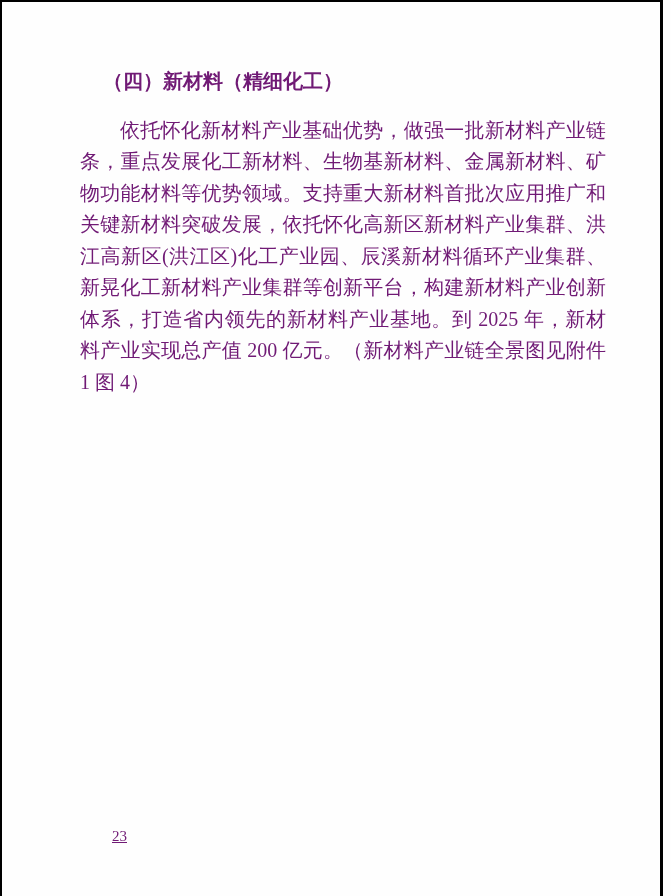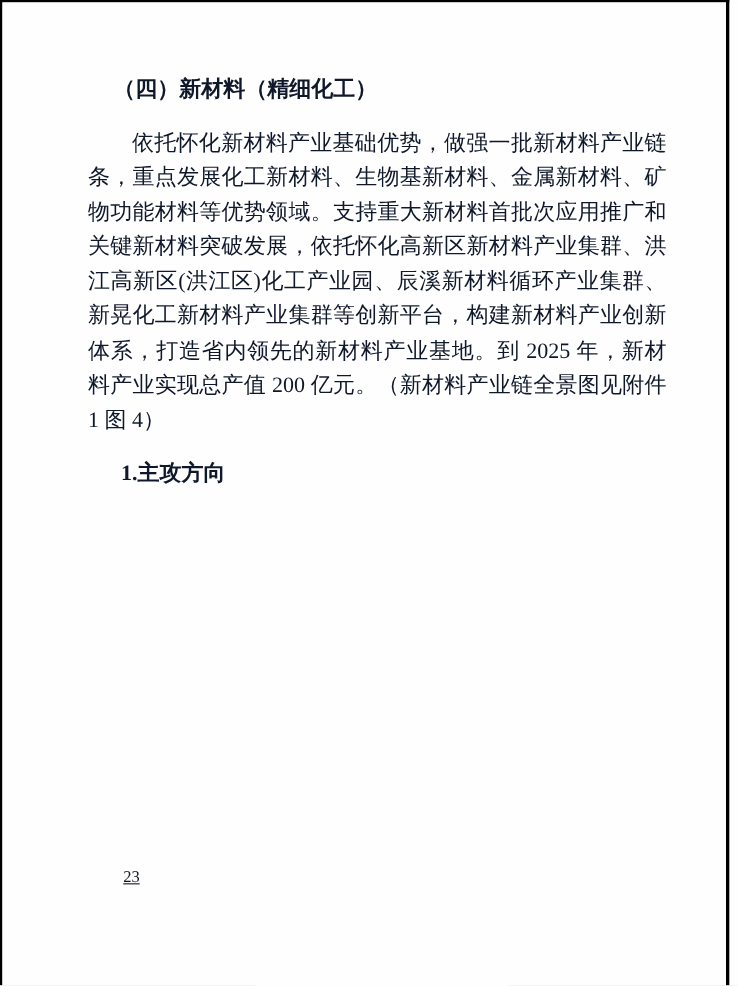--- a/index.html
+++ b/index.html
@@ -7,21 +7,21 @@
     padding: 0;
     background: #e8e8e8;
   }
   .scan-page {
     position: relative;
     width: 671px;
     height: 896px;
     background: #fefefe;
     overflow: hidden;
     font-family: "Liberation Serif", "DejaVu Serif", serif;
-    color: #0f172a;
+    color: #701a75;
   }
   
   .edge { position: absolute; background: #000; }
   .edge-top   { top: 0; left: 0; width: 663px; height: 2px; }
   .edge-left  { top: 0; left: 0; width: 2px;  height: 896px; }
   .edge-right { top: 0; left: 660px; width: 3px; height: 896px; }
 
   .content {
     position: absolute;
     left: 63px;
@@ -49,39 +49,38 @@
     font-weight: 700;
     margin: 0;
     line-height: 31.5px;
     text-indent: 2.35em;
     text-align: left;
   }
   .lead { font-weight: 700; }
   .page-number {
     position: absolute;
     left: 112px;
-    top: 788px;
+    top: 826px;
     font-size: 15px;
     line-height: 20px;
     text-decoration: underline;
   }
 </style>
 </head>
 <body>
 
 <div class="scan-page">
   <div class="edge edge-top"></div>
   <div class="edge edge-left"></div>
   <div class="edge edge-right"></div>
 
   <div class="content">
     <h1 class="section-heading">（四）新材料（精细化工）</h1>
 
     <p class="para">依托怀化新材料产业基础优势，做强一批新材料产业链条，重点发展化工新材料、生物基新材料、金属新材料、矿物功能材料等优势领域。支持重大新材料首批次应用推广和关键新材料突破发展，依托怀化高新区新材料产业集群、洪江高新区(洪江区)化工产业园、辰溪新材料循环产业集群、新晃化工新材料产业集群等创新平台，构建新材料产业创新体系，打造省内领先的新材料产业基地。到 2025 年，新材料产业实现总产值 200 亿元。（新材料产业链全景图见附件 1 图 4）</p>
 
-    <h2 class="sub-heading">1.主攻方向</h2>
 
 
 
   </div>
 
   <div class="page-number">23</div>
 </div>
 
 </body></html>

